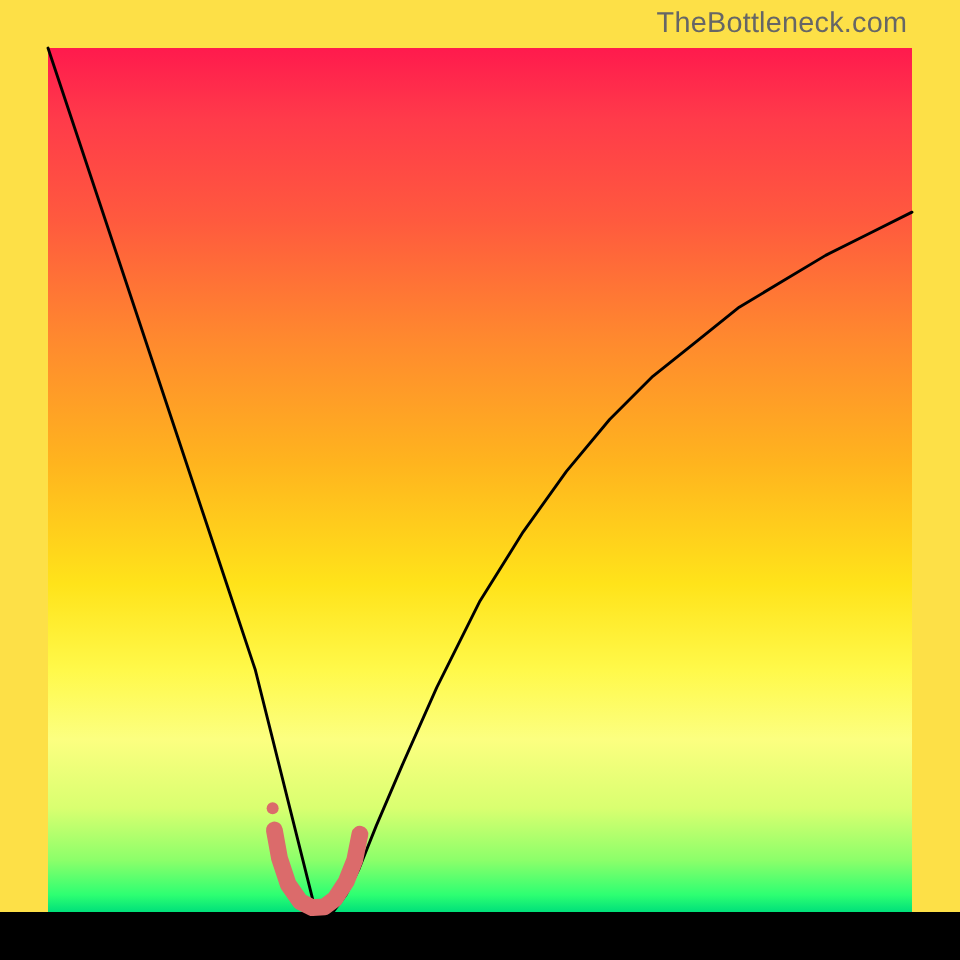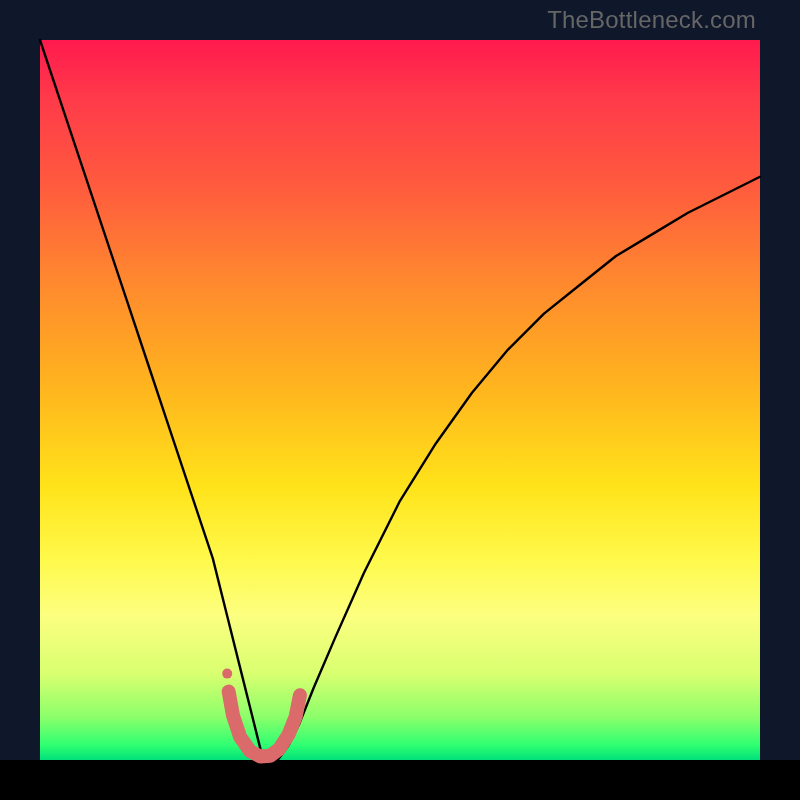--- a/index.html
+++ b/index.html
@@ -8,21 +8,21 @@
     width: 800px;
     height: 800px;
     overflow: hidden;
     background: #000;
     font-family: Arial, Helvetica, sans-serif;
   }
   .frame {
     position: relative;
     width: 800px;
     height: 760px;
-    background: #0f172a;
+    background: #fde047;
     text-align: right;
   }
   .plot-area {
     position: absolute;
     left: 40px;
     top: 40px;
     width: 720px;
     height: 720px;
     
     background: linear-gradient(

